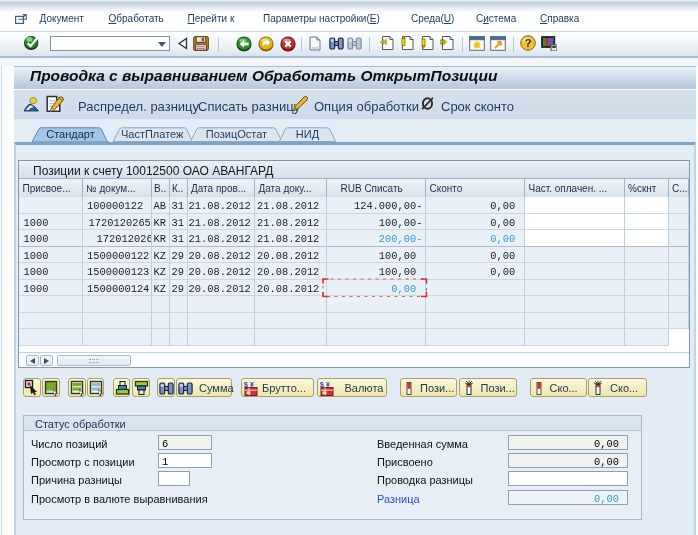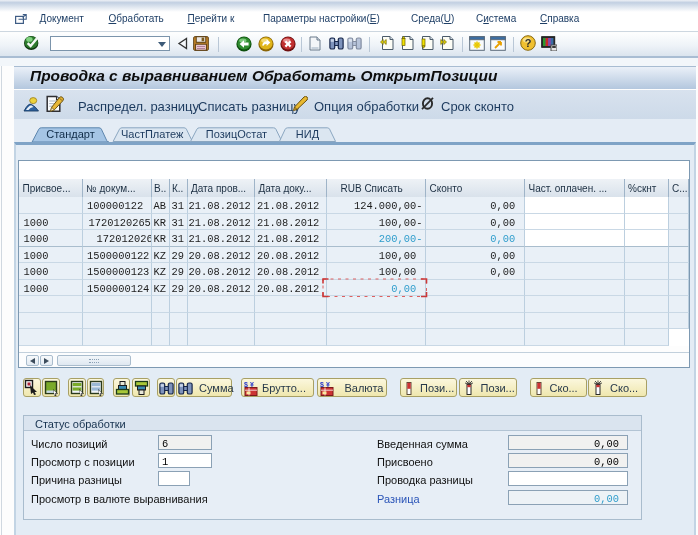--- a/index.html
+++ b/index.html
@@ -210,20 +210,23 @@
 <text x="56.5" y="13.3" font-size="11" fill="#102c48" text-anchor="middle">Стандарт</text>
 <path d="M99.1 16.5 L105.5 4.2 Q106.2 2.8 108 2.8 L170 2.8 Q171.8 2.8 172.4 4.2 L178.4 16.5 Z" fill="#dbe6f1" stroke="#8aa6c0"></path>
 <text x="138.2" y="13.3" font-size="11" fill="#1c3a5e" text-anchor="middle">ЧастПлатеж</text>
 <path d="M176.5 16.5 L182.9 4.2 Q183.6 2.8 185.4 2.8 L259.5 2.8 Q261.3 2.8 261.9 4.2 L267.9 16.5 Z" fill="#dbe6f1" stroke="#8aa6c0"></path>
 <text x="222.5" y="13.3" font-size="11" fill="#1c3a5e" text-anchor="middle">ПозицОстат</text>
 <path d="M265.4 16.5 L271.2 4.2 Q271.9 2.8 273.7 2.8 L313.2 2.8 Q315 2.8 315.6 4.2 L321.6 16.5 Z" fill="#dbe6f1" stroke="#8aa6c0"></path>
 <text x="293.5" y="13.3" font-size="11" fill="#1c3a5e" text-anchor="middle">НИД</text>
 </svg>
 <div class="abs" id="frame"></div>
 <div class="abs" id="tbox">
+<div class="abs" id="acctband">
+        <span style="position:absolute;left:14px;top:3px">Позиции к счету 10012500 ОАО АВАНГАРД</span>
+      </div>
 <div class="grow" style="top:18px">
         <div class="hdr" style="">Присвое...</div>
         <div class="hdr" style="">№ докум...</div>
         <div class="hdr" style="padding-left:2px;">В..</div>
         <div class="hdr" style="padding-left:2px;">К..</div>
         <div class="hdr" style="">Дата пров...</div>
         <div class="hdr" style="">Дата доку...</div>
         <div class="hdr" style="padding-left:13.5px;">RUB Списать</div>
         <div class="hdr" style="">Сконто</div>
         <div class="hdr" style="">Част. оплачен. ...</div>

